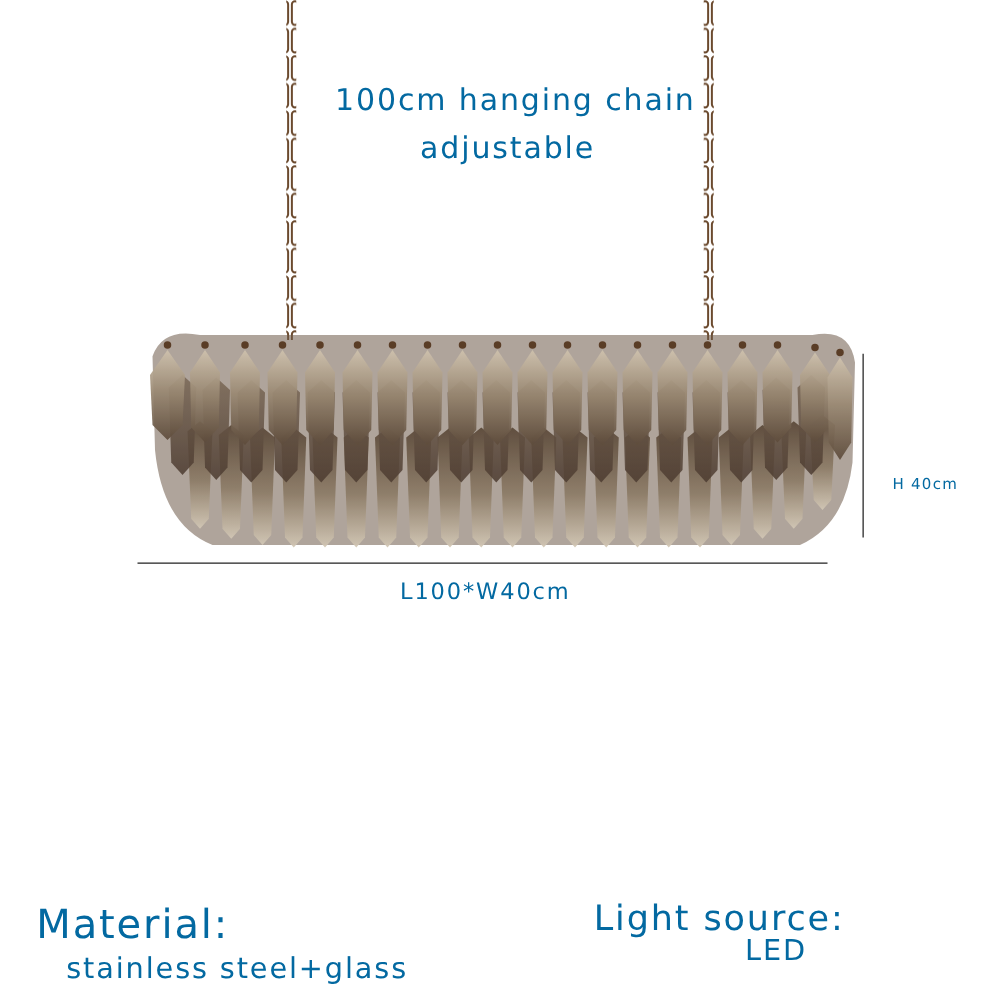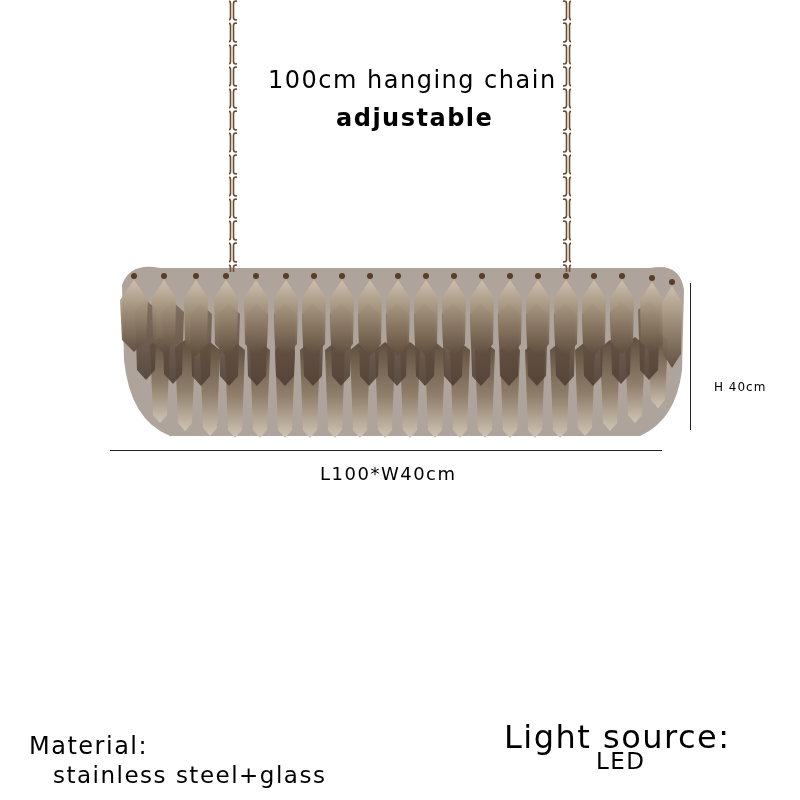--- a/index.html
+++ b/index.html
@@ -13,54 +13,51 @@
       position: relative;
       overflow: hidden;
       font-family: "DejaVu Sans", sans-serif;
       color: #111111;
     }
     .abs { position: absolute; }
     .txt {
       position: absolute;
       white-space: nowrap;
       letter-spacing: 1.5px;
-      color: #000000;
+      color: #0369a1;
     }
     .chain-title {
       left: 268px; top: 66px;
       font-size: 24px;
     }
     .chain-sub {
       left: 336px; top: 104px;
       font-size: 24px;
-      font-weight: bold;
     }
     .height-label {
       left: 714px; top: 380px;
       font-size: 12px;
       letter-spacing: 1px;
     }
     .width-label {
       left: 320px; top: 463px;
       font-size: 18px;
     }
     .material-label {
       left: 29px; top: 720px;
-      font-size: 24px;
-      margin-top: 12px;
+      font-size: 32px;
     }
     .material-value {
       left: 53px; top: 762px;
       font-size: 23px;
       text-align: right;
     }
     .light-label {
       left: 475px; top: 718px;
-      font-size: 32px;
-      margin-left: 29px;
+      font-size: 28px;
     }
     .light-value {
       left: 596px; top: 748px;
       font-size: 23px;
     }
     .dim-line-h {
       left: 110px; top: 450px;
       width: 552px; height: 1px;
       background: #222;
     }

